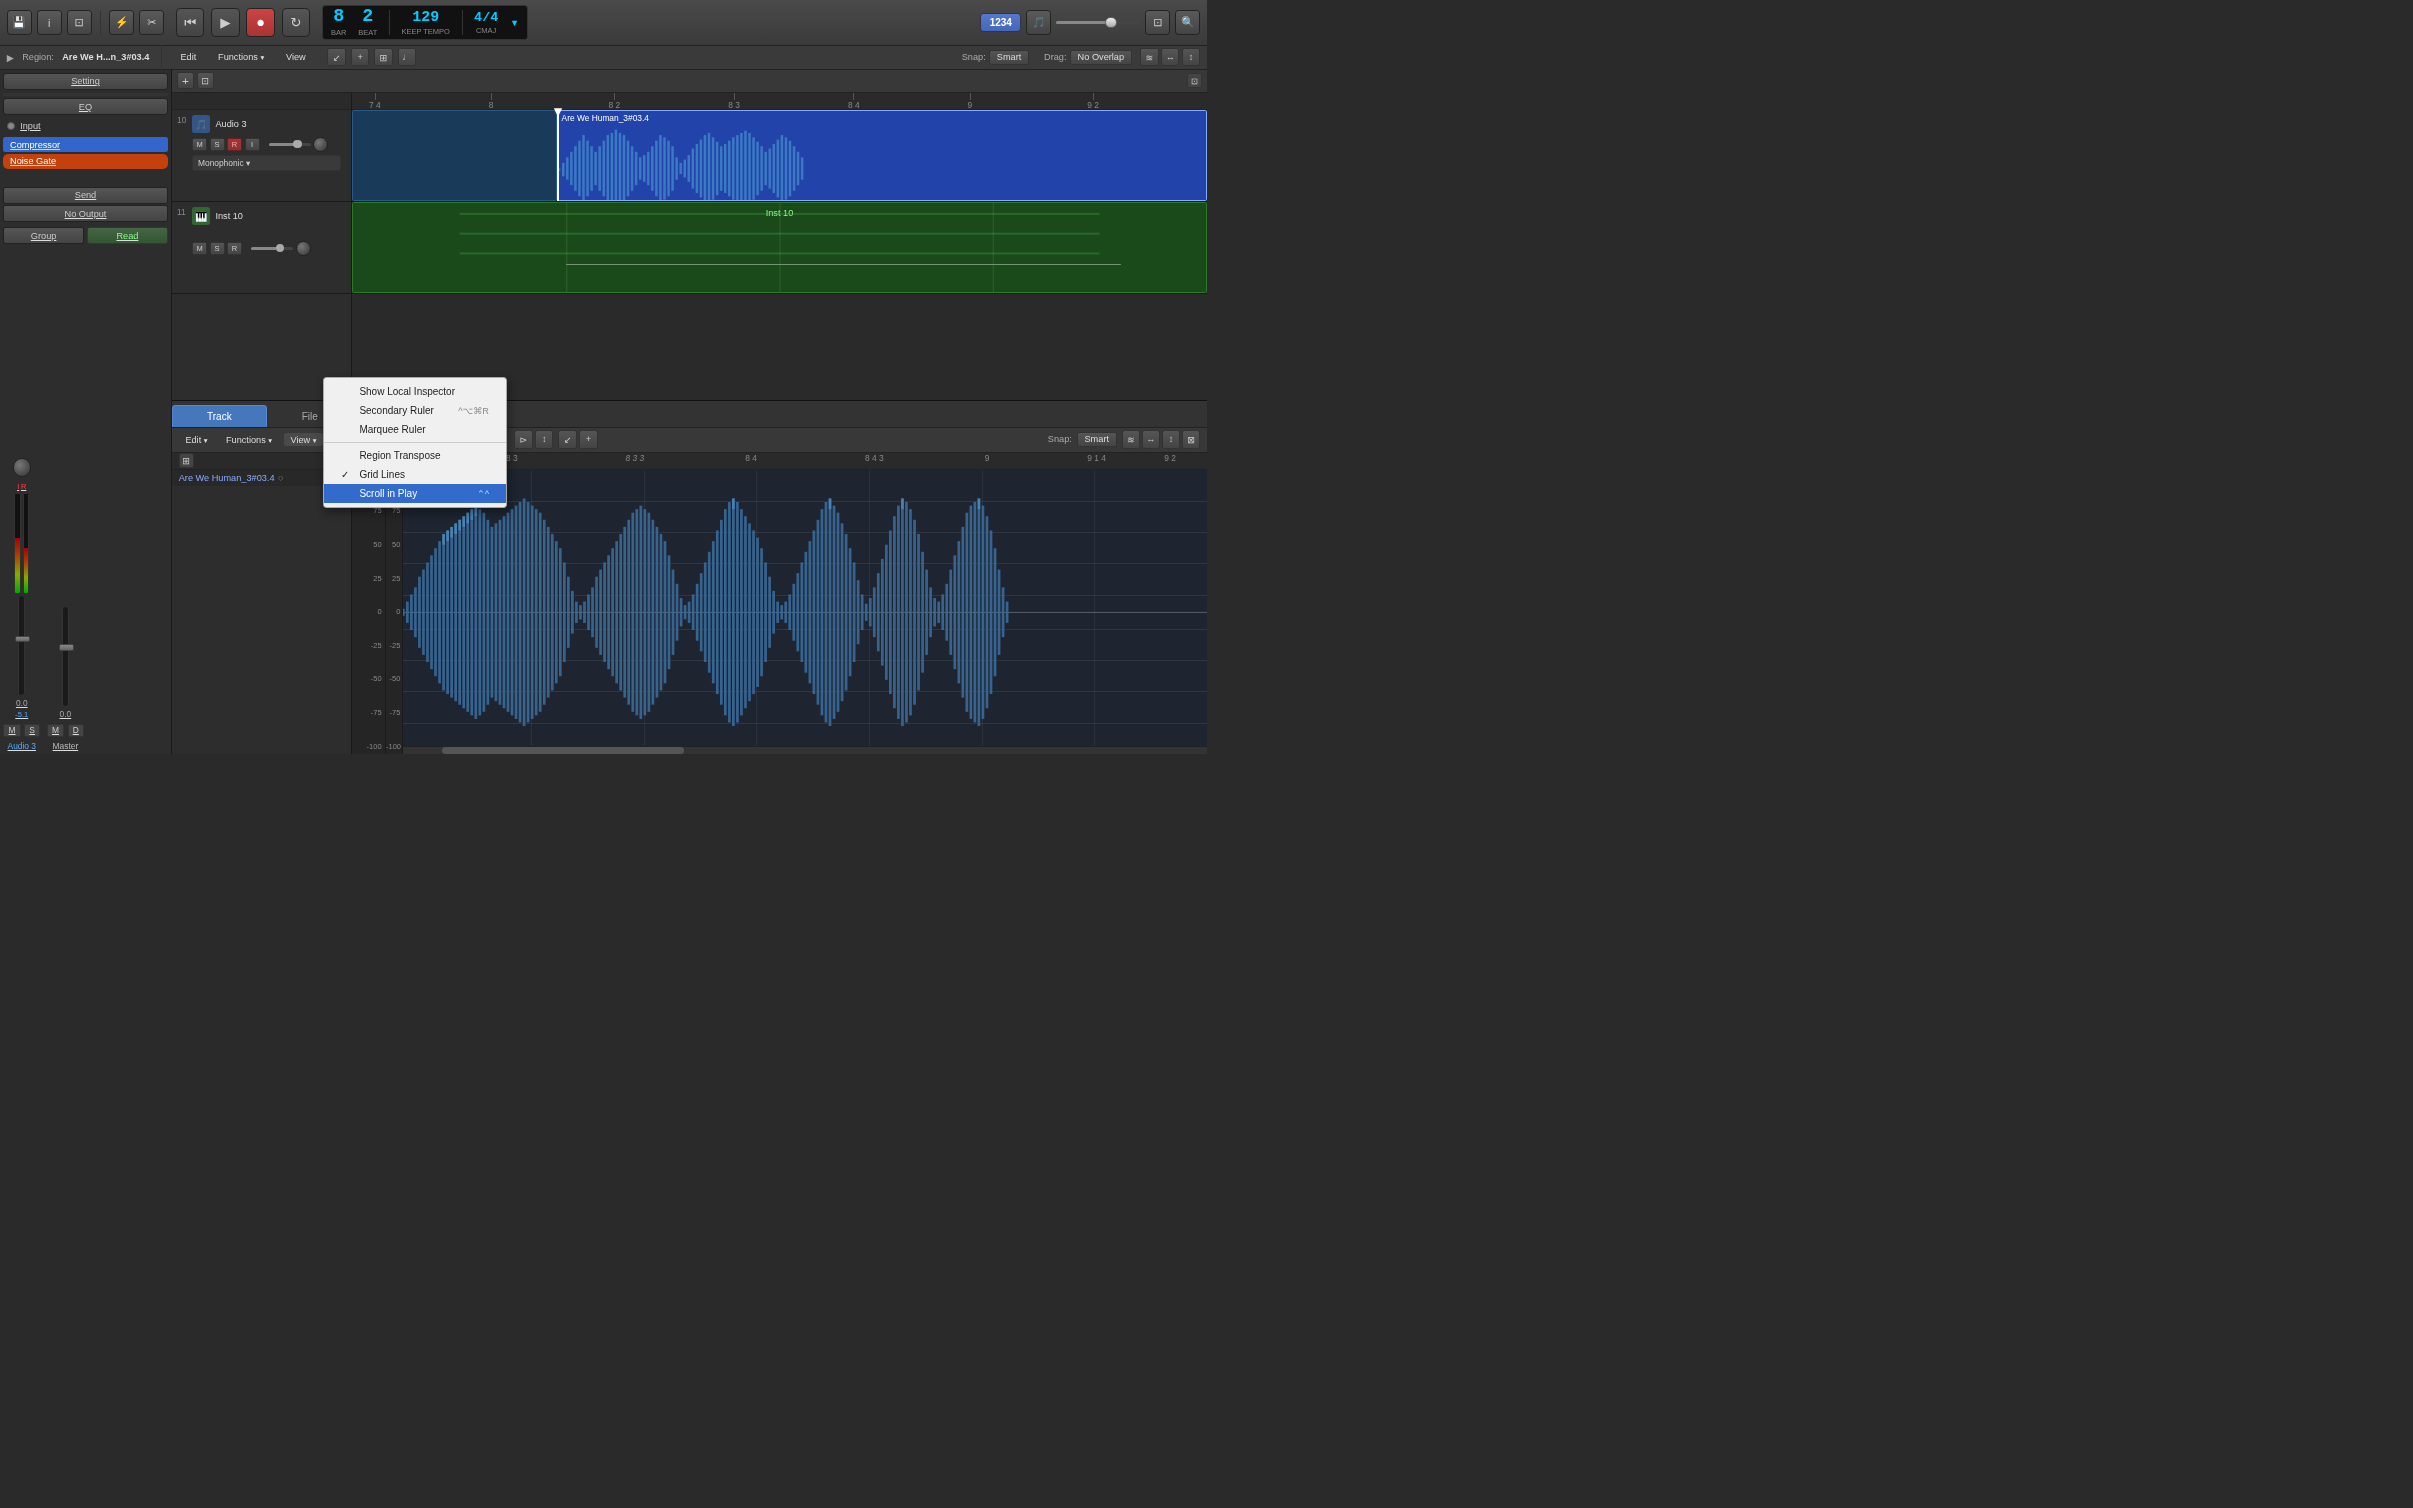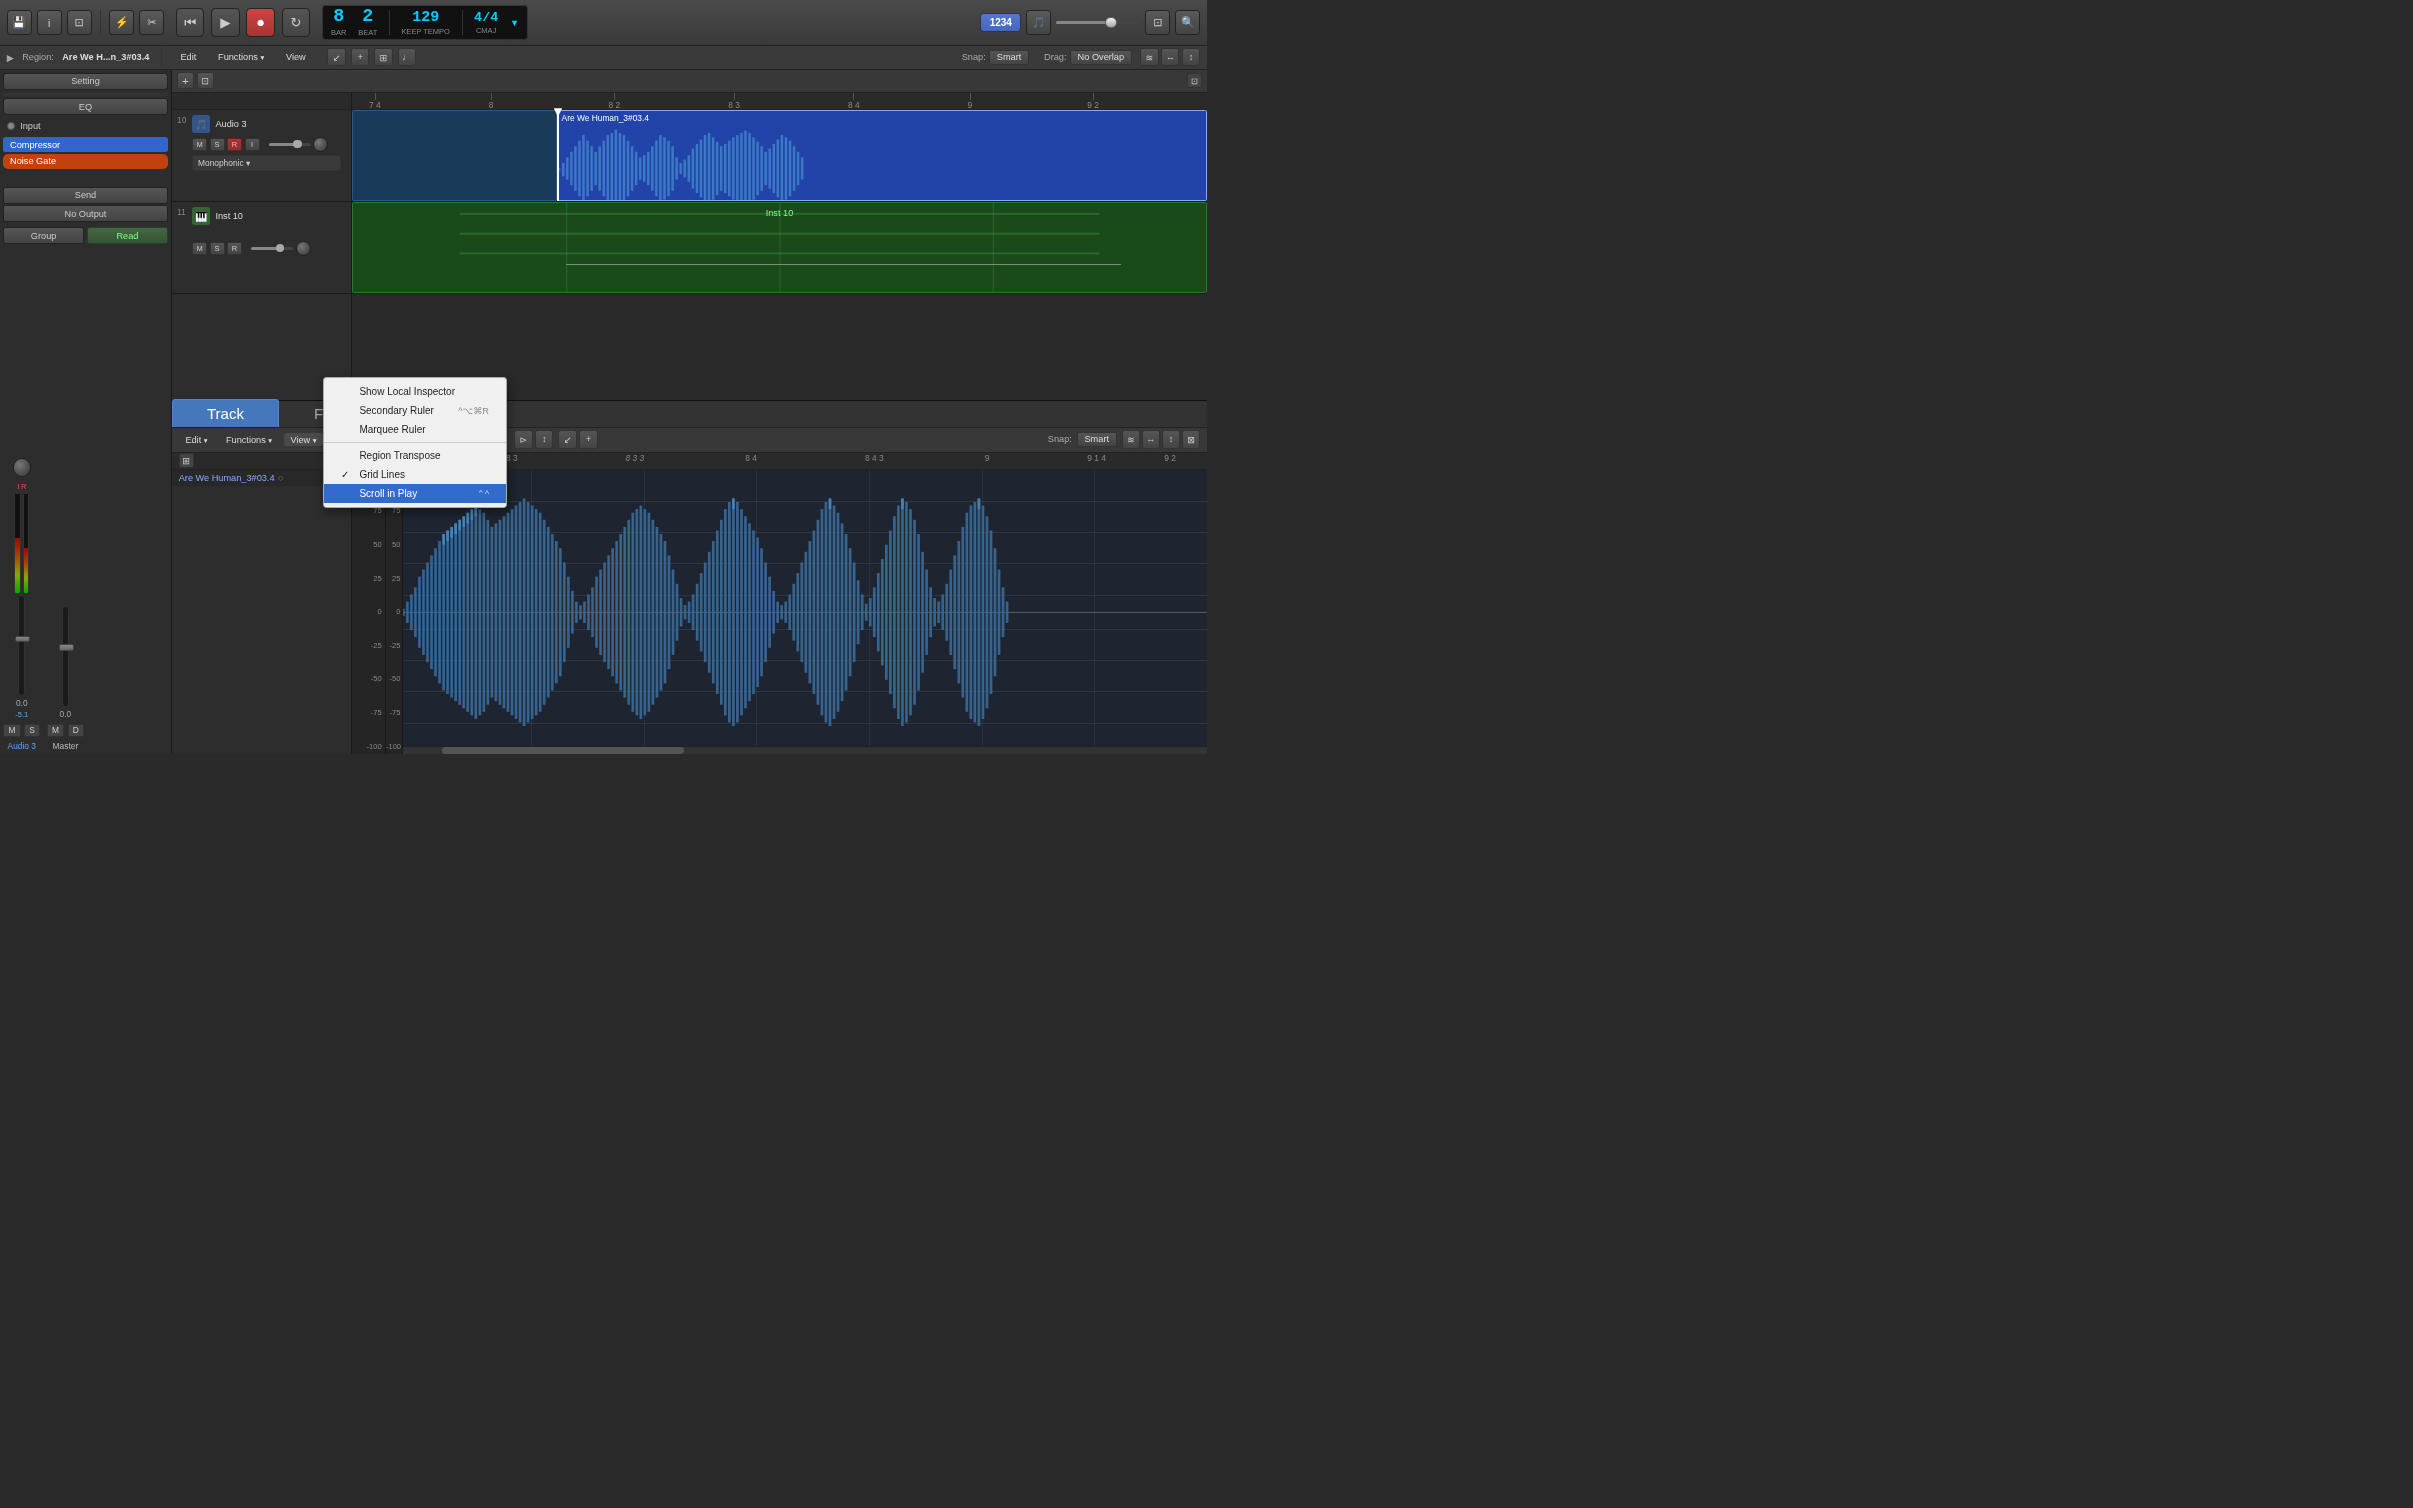--- a/index.html
+++ b/index.html
@@ -123,20 +123,21 @@
       height: calc(754px - 46px - 23.5px);
     }
 
     
     .left-sidebar {
       width: 172px;
       background: #2d2d2d;
       border-right: 0.8px solid #1a1a1a;
       display: flex;
       flex-direction: column;
+      text-decoration: underline;
     }
     .sidebar-top {
       flex: 1;
       padding: 3.4px;
     }
     .setting-btn {
       background: linear-gradient(to bottom, #555, #444);
       border: 0.8px solid #222;
       border-radius: 3.4px;
       padding: 2.5px 8.4px;
@@ -507,21 +508,21 @@
       min-height: 0;
     }
     .editor-tabs {
       height: 27px;
       background: #333;
       border-bottom: 0.8px solid #222;
       display: flex; align-items: flex-end;
     }
     .editor-tab {
       padding: 5px 34px;
-      font-size: 15px; color: #aaa;
+      font-size: 10px; color: #aaa;
       cursor: pointer;
       border-radius: 3.4px 3.4px 0 0;
       border: 0.8px solid transparent;
       border-bottom: none;
     }
     .editor-tab-active {
       background: #4477bb;
       color: white;
       border-color: #5588cc;
     }

